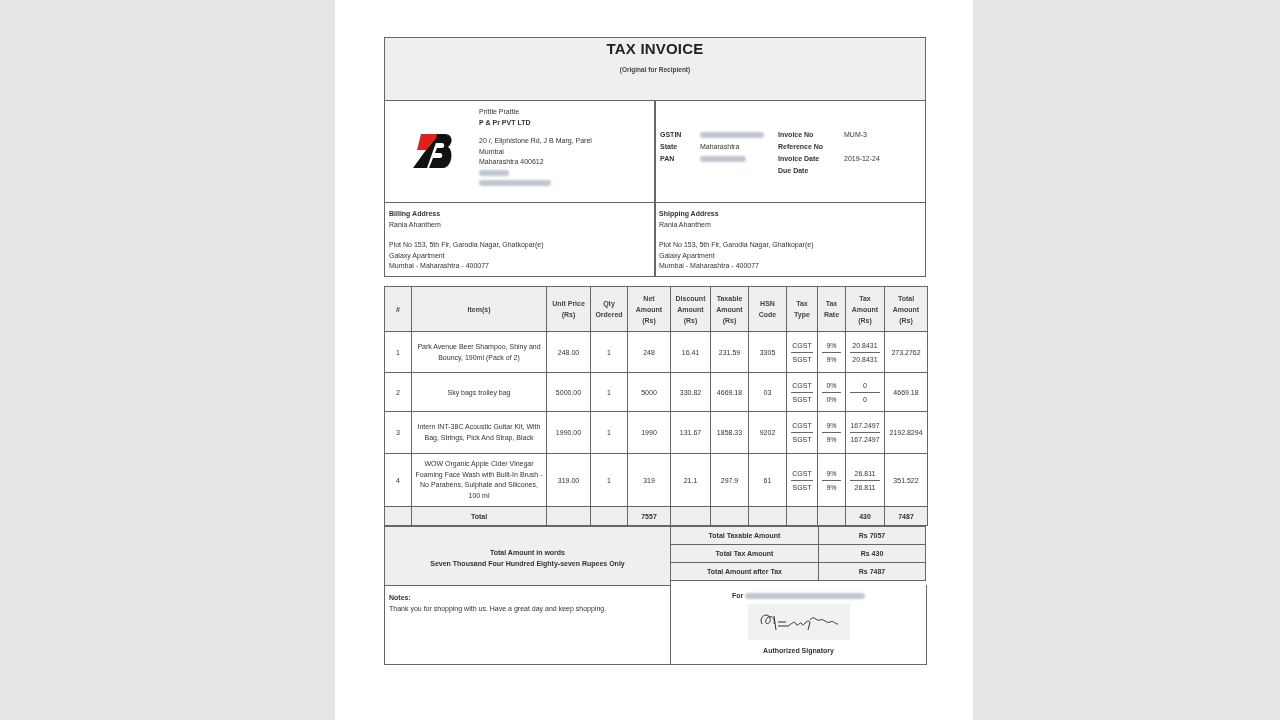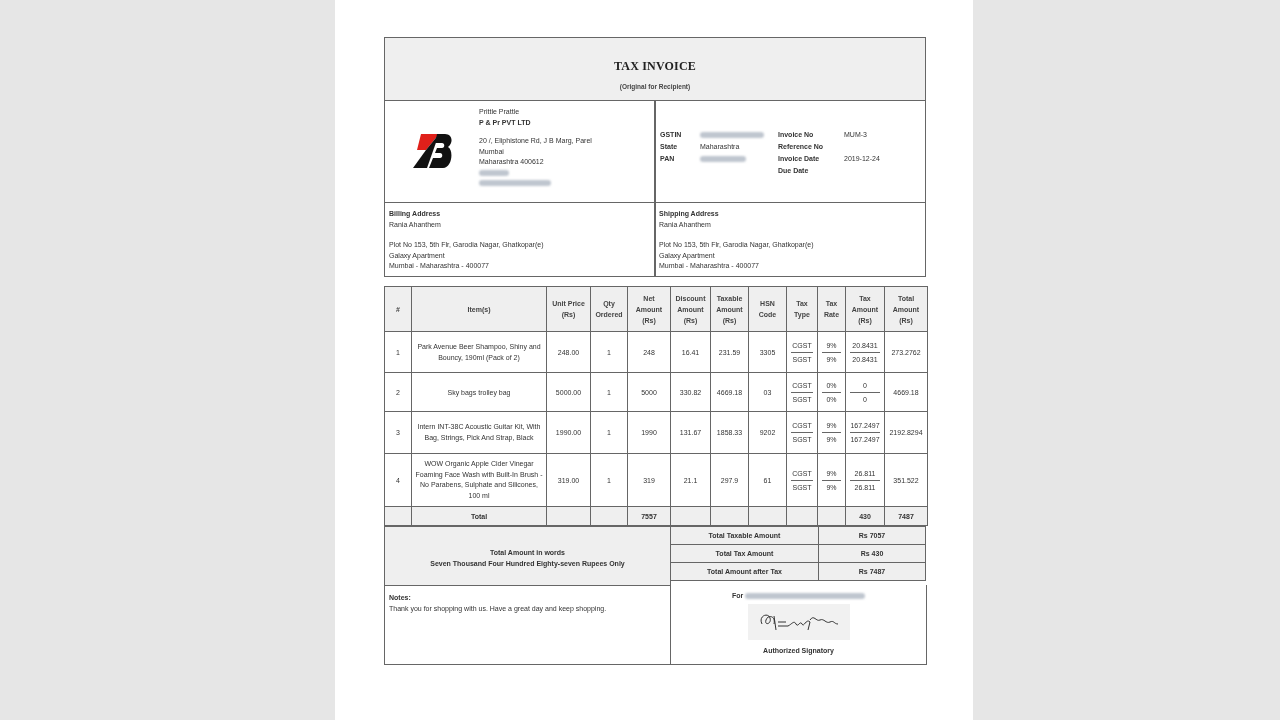--- a/index.html
+++ b/index.html
@@ -8,21 +8,21 @@
     font-family: "Liberation Sans", sans-serif; color:#333;
   }
   .page {
     position:absolute; left:335px; top:0; width:638px; height:720px; background:#fff;
   }
   .box { position:absolute; border:1.5px solid #666; box-sizing:border-box; }
   .hdr {
     left:49px; top:37px; width:542px; height:64px; background:#efefef;
     text-align:center;
   }
-  .hdr .title { font-size:12px; font-weight:bold; color:#222; margin-top:21px; letter-spacing:0.2px;font-family:Liberation Serif, serif; }
+  .hdr .title { font-size:15px; font-weight:bold; color:#222; margin-top:2px; letter-spacing:0.2px; }
   .hdr .sub { font-size:6.5px; font-weight:bold; color:#444; margin-top:9px; }
 
   .seller { left:49px; top:100px; width:272px; height:103px; border-top:none; }
   .meta { left:319px; top:100px; width:272px; height:103px; border-top:none; border-left:1.5px solid #666; }
   .logo { position:absolute; left:28px; top:32px; width:40px; height:38px; }
   .seller .lines { position:absolute; left:94px; top:7px; font-size:7px; line-height:10.5px; color:#333; }
   .seller .lines .b { font-weight:bold; }
   .blur { display:inline-block; height:6px; background:#bfc6cf; border-radius:3px; filter:blur(1.3px); vertical-align:middle; }
 
   .meta table { position:absolute; left:5px; top:29px; border-collapse:collapse; font-size:7px; }

